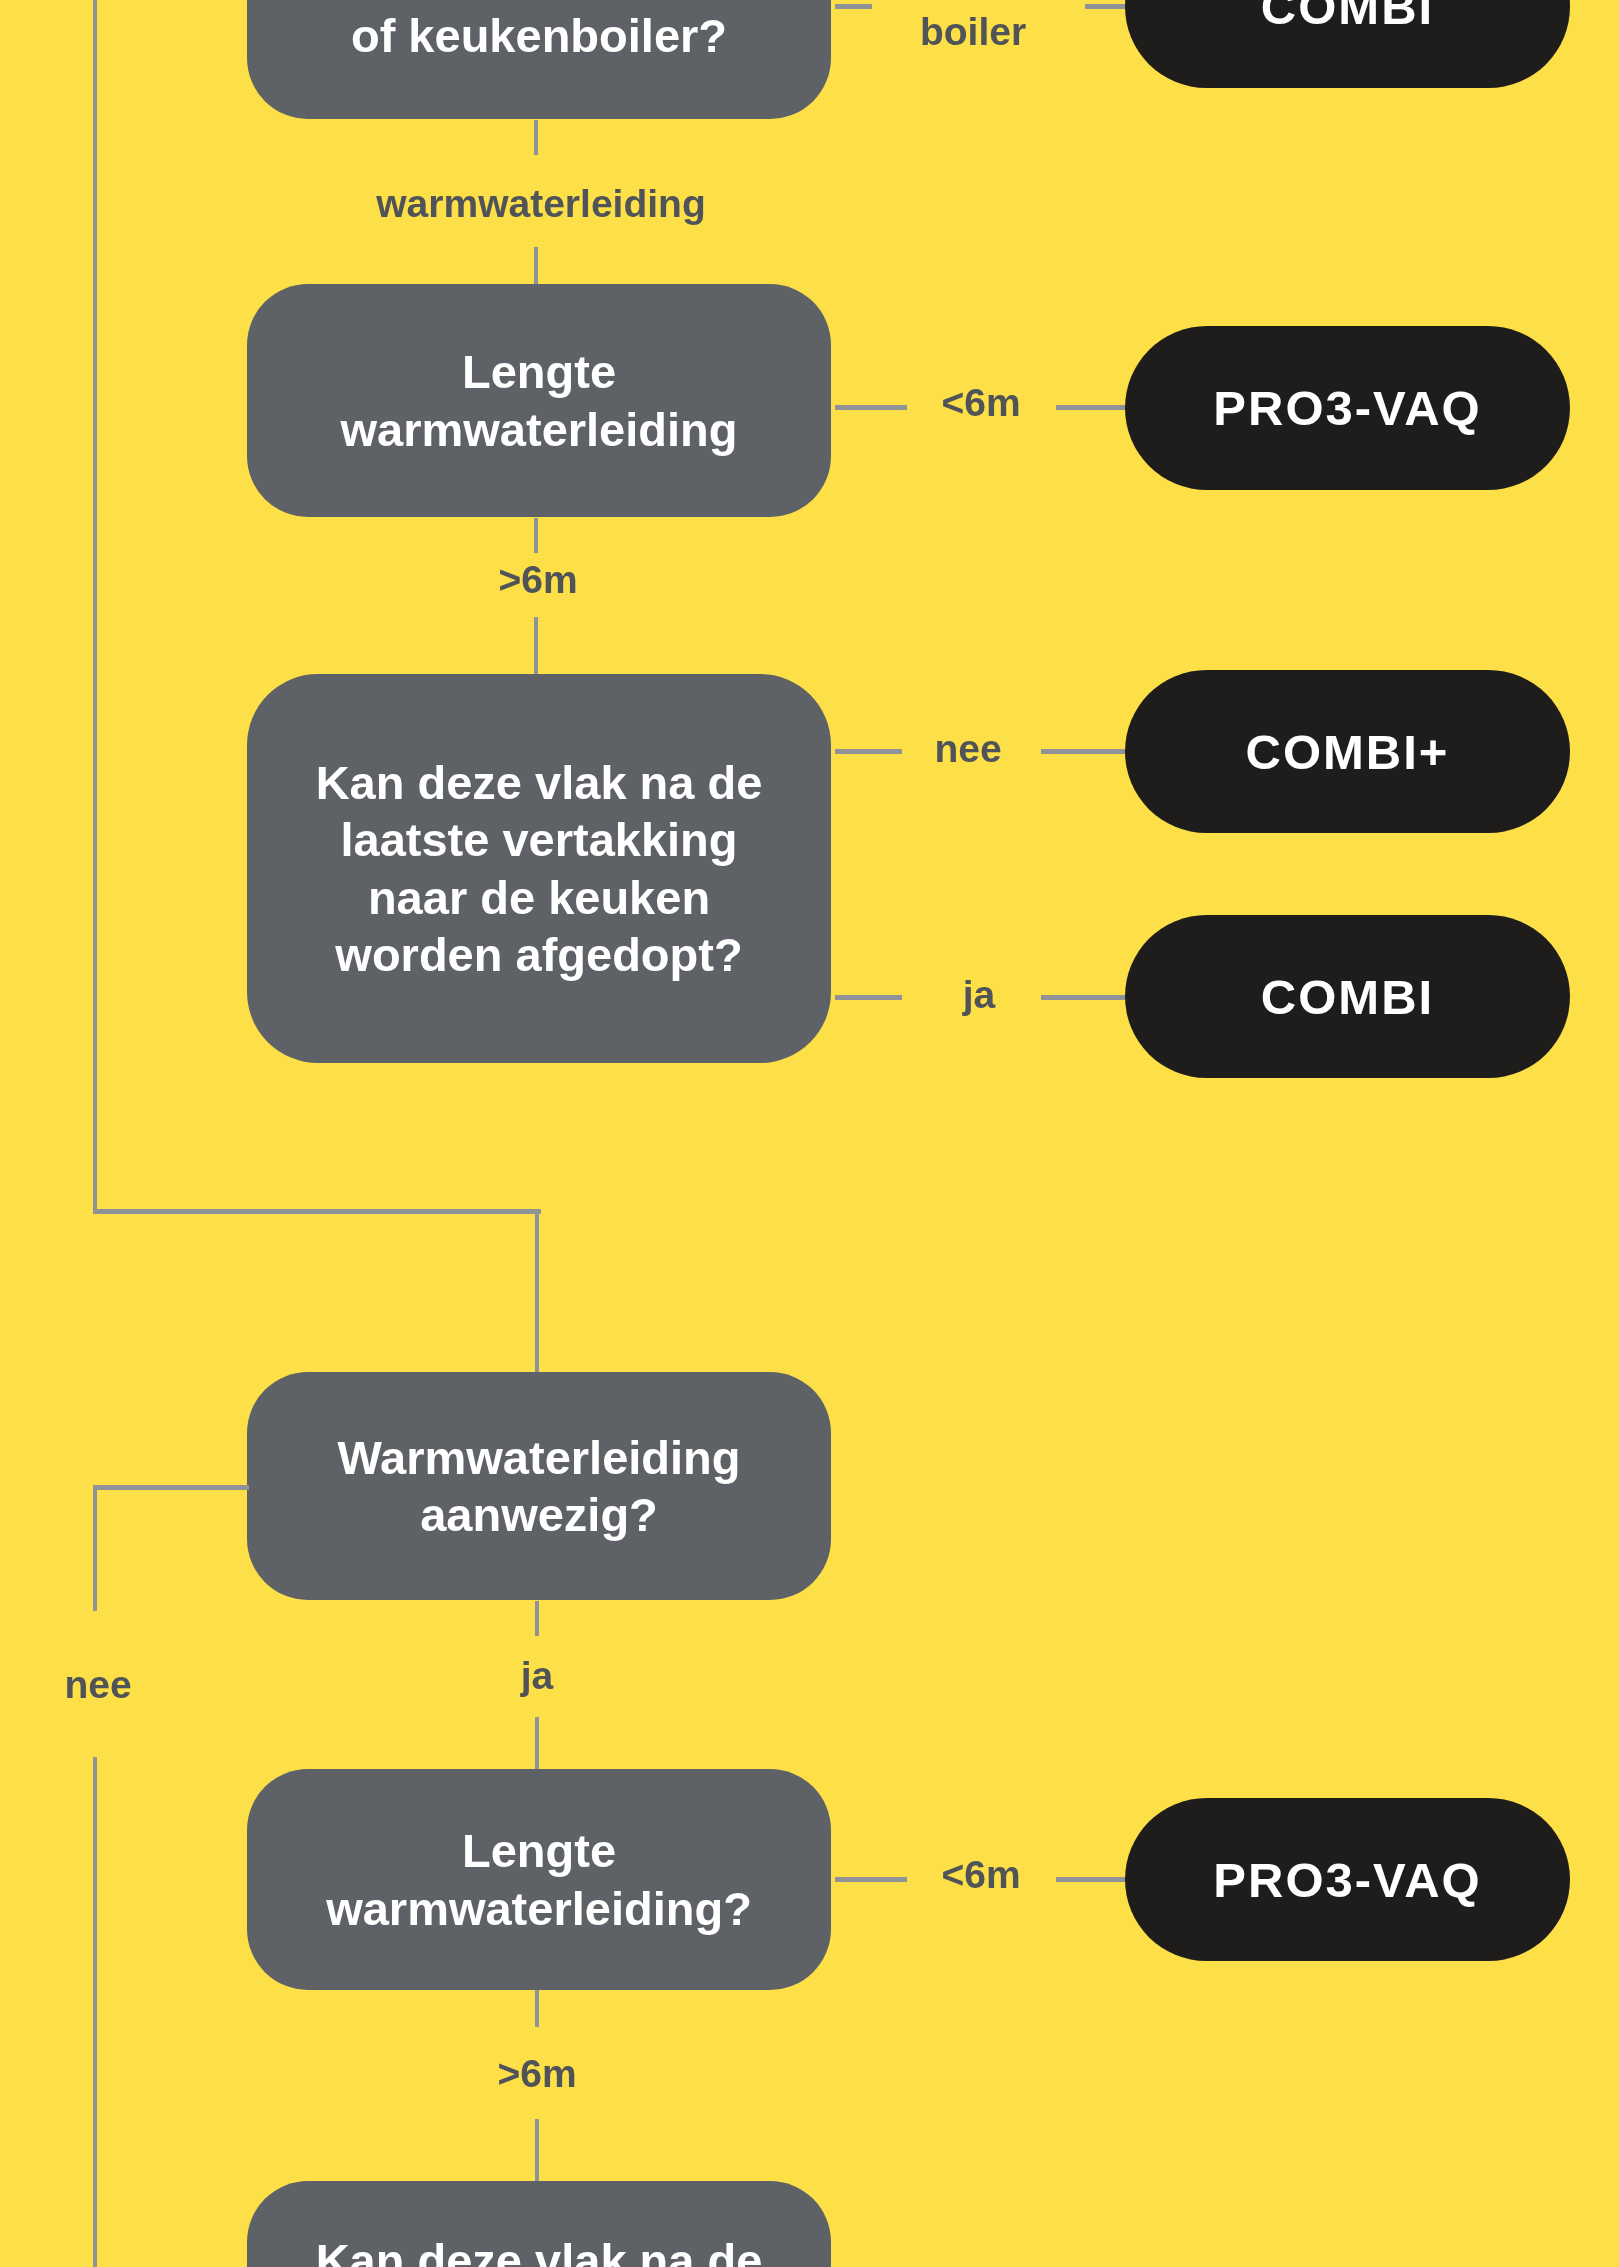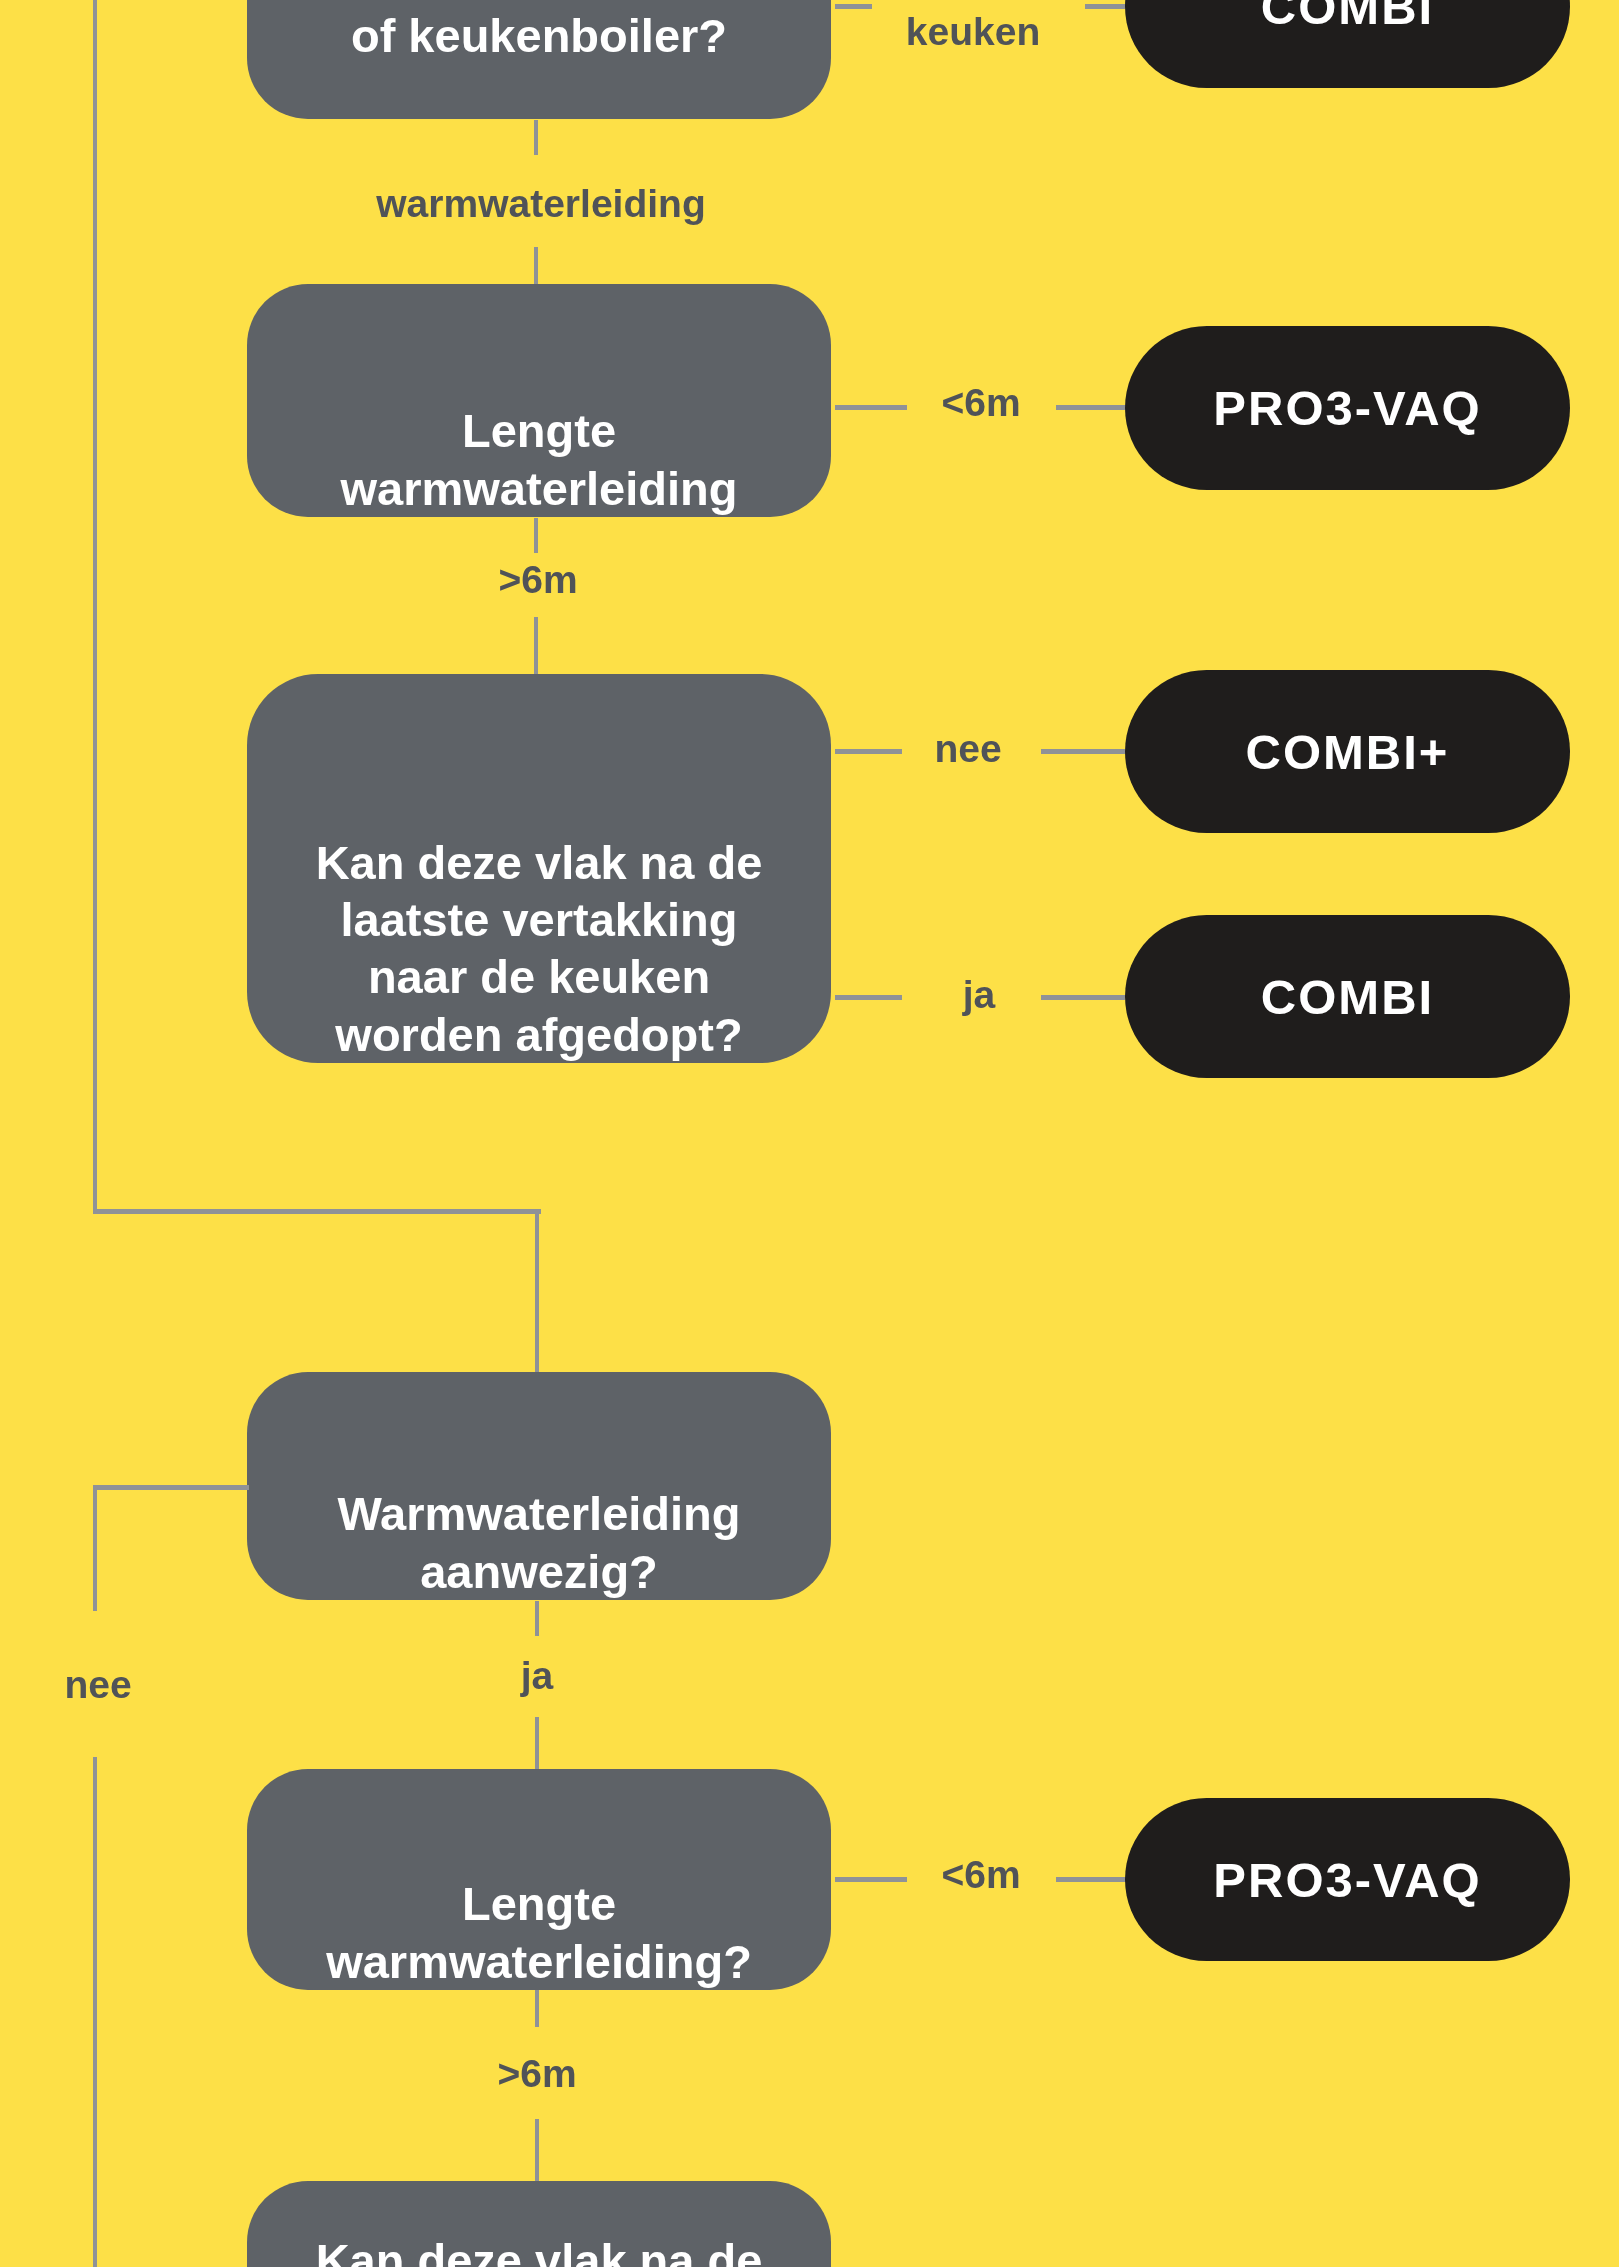--- a/index.html
+++ b/index.html
@@ -20,21 +20,21 @@
   .line {
     position: absolute;
     background: #8f9297;
   }
   .qbox {
     position: absolute;
     width: 584px;
     background: #5e6267;
     border-radius: 61px;
     display: flex;
-    align-items: flex-end;
+    align-items: center;
     justify-content: center;
     box-sizing: border-box;
   }
   .qbox .qtext {
     color: #ffffff;
     font-weight: bold;
     font-size: 47px;
     line-height: 1.22;
     text-align: center;
     white-space: pre-line;
@@ -76,21 +76,21 @@
 
   <div class="qbox" style="left:247px; top:-118px; height:237px; align-items:flex-end; padding-bottom:55px;">
     <div class="qtext">of keukenboiler?</div>
   </div>
 
   <div class="rbox" style="left:1125px; top:-75px;">
     <div class="rtext">COMBI</div>
   </div>
 
   <div class="line" style="left:835px; top:3.9px; width:37px; height:4.9px;"></div>
-  <div class="elabel" style="left:973px; top:32px;">keuken</div>
+  <div class="elabel" style="left:973px; top:32px;">boiler</div>
   <div class="line" style="left:1085px; top:3.9px; width:40px; height:4.9px;"></div>
 
   <div class="line" style="left:534px; top:120px; width:3.9px; height:35px;"></div>
   <div class="elabel" style="left:541px; top:204px;">warmwaterleiding</div>
   <div class="line" style="left:534px; top:247px; width:3.9px; height:37px;"></div>
 
   <div class="qbox" style="left:247px; top:284px; height:233px;">
     <div class="qtext">Lengte
 warmwaterleiding</div>
   </div>

